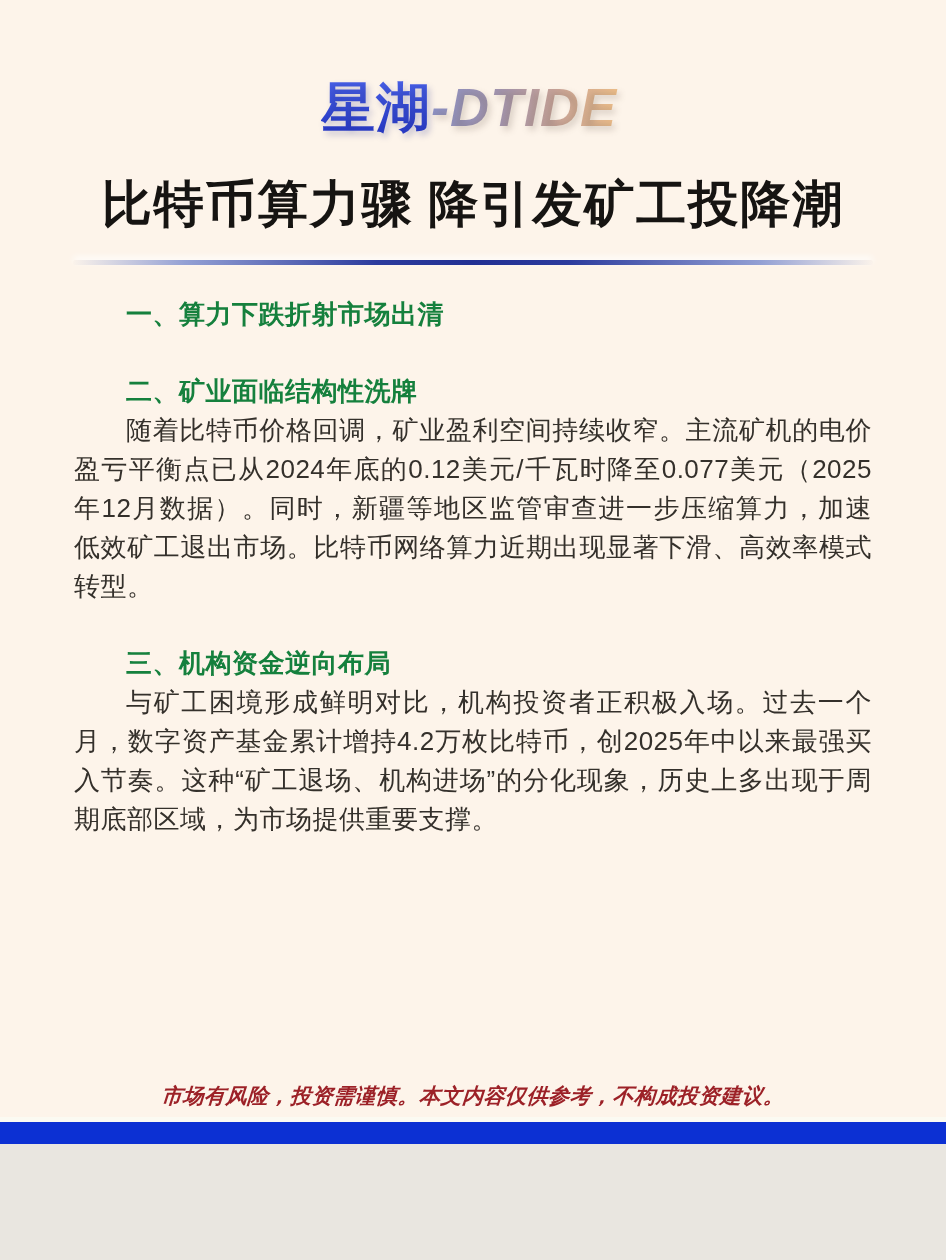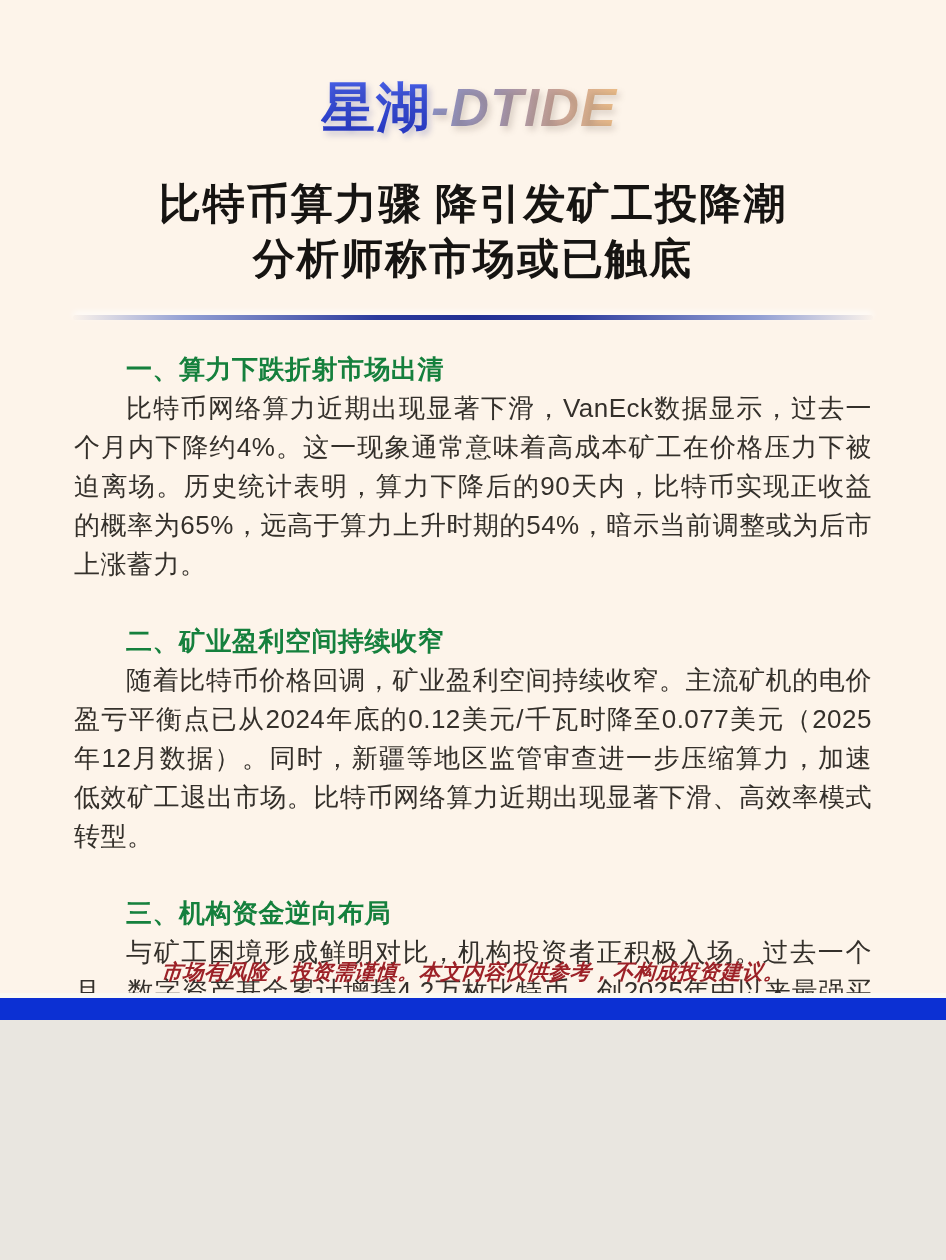--- a/index.html
+++ b/index.html
@@ -1,20 +1,20 @@
 <!DOCTYPE html>
 <html><head>
 <meta charset="utf-8">
 <style>
   * { margin: 0; padding: 0; box-sizing: border-box; }
   html, body { background: #e9e6e0; }
   .page {
     position: relative;
     width: 946px;
-    height: 1020px;
+    height: 1144px;
     margin: 0 auto;
     background: #fdf4ea;
     overflow: hidden;
     font-family: "Liberation Sans", "DejaVu Sans", sans-serif;
   }
   
   .logo {
     margin-top: 78px;
     text-align: center;
     font-weight: 900;
@@ -38,21 +38,21 @@
     background-clip: text;
     color: transparent;
     text-shadow: 3px 4px 6px rgba(120, 105, 90, 0.25);
   }
   
   .title {
     margin-top: 40px;
     text-align: center;
     font-family: "Liberation Serif", "DejaVu Serif", serif;
     font-weight: 700;
-    font-size: 42px;
+    font-size: 50px;
     line-height: 55px;
     letter-spacing: 2px;
     color: #161412;
   }
   .title .title-line { display: block; }
   
   .divider {
     width: 800px;
     height: 5px;
     margin: 28px auto 0 auto;
@@ -120,35 +120,33 @@
 <body>
 
 <div class="page">
 
   <header class="logo">
     <span class="logo-cn">星湖</span><span class="logo-en">-DTIDE</span>
   </header>
 
   <h1 class="title">
     <span class="title-line">比特币算力骤 降引发矿工投降潮</span>
-    <span class="title-line">分析师称市场或已触底</span>
   </h1>
 
   <div class="divider"></div>
 
   <main class="content">
 
 
     <section>
       <h2 class="sec-heading">一、算力下跌折射市场出清</h2>
-      <p class="para">比特币网络算力近期出现显著下滑，VanEck数据显示，过去一个月内下降约4%。这一现象通常意味着高成本矿工在价格压力下被迫离场。历史统计表明，算力下降后的90天内，比特币实现正收益的概率为65%，远高于算力上升时期的54%，暗示当前调整或为后市上涨蓄力。</p>
     </section>
 
     <section class="gap">
-      <h2 class="sec-heading">二、矿业盈利空间持续收窄</h2>
+      <h2 class="sec-heading">二、矿业面临结构性洗牌</h2>
       <p class="para">随着比特币价格回调，矿业盈利空间持续收窄。主流矿机的电价盈亏平衡点已从2024年底的0.12美元/千瓦时降至0.077美元（2025年12月数据）。同时，新疆等地区监管审查进一步压缩算力，加速低效矿工退出市场。比特币网络算力近期出现显著下滑、高效率模式转型。</p>
     </section>
 
     <section class="gap">
       <h2 class="sec-heading">三、机构资金逆向布局</h2>
       <p class="para">与矿工困境形成鲜明对比，机构投资者正积极入场。过去一个月，数字资产基金累计增持4.2万枚比特币，创2025年中以来最强买入节奏。这种“矿工退场、机构进场”的分化现象，历史上多出现于周期底部区域，为市场提供重要支撑。</p>
     </section>
 
   </main>
 

